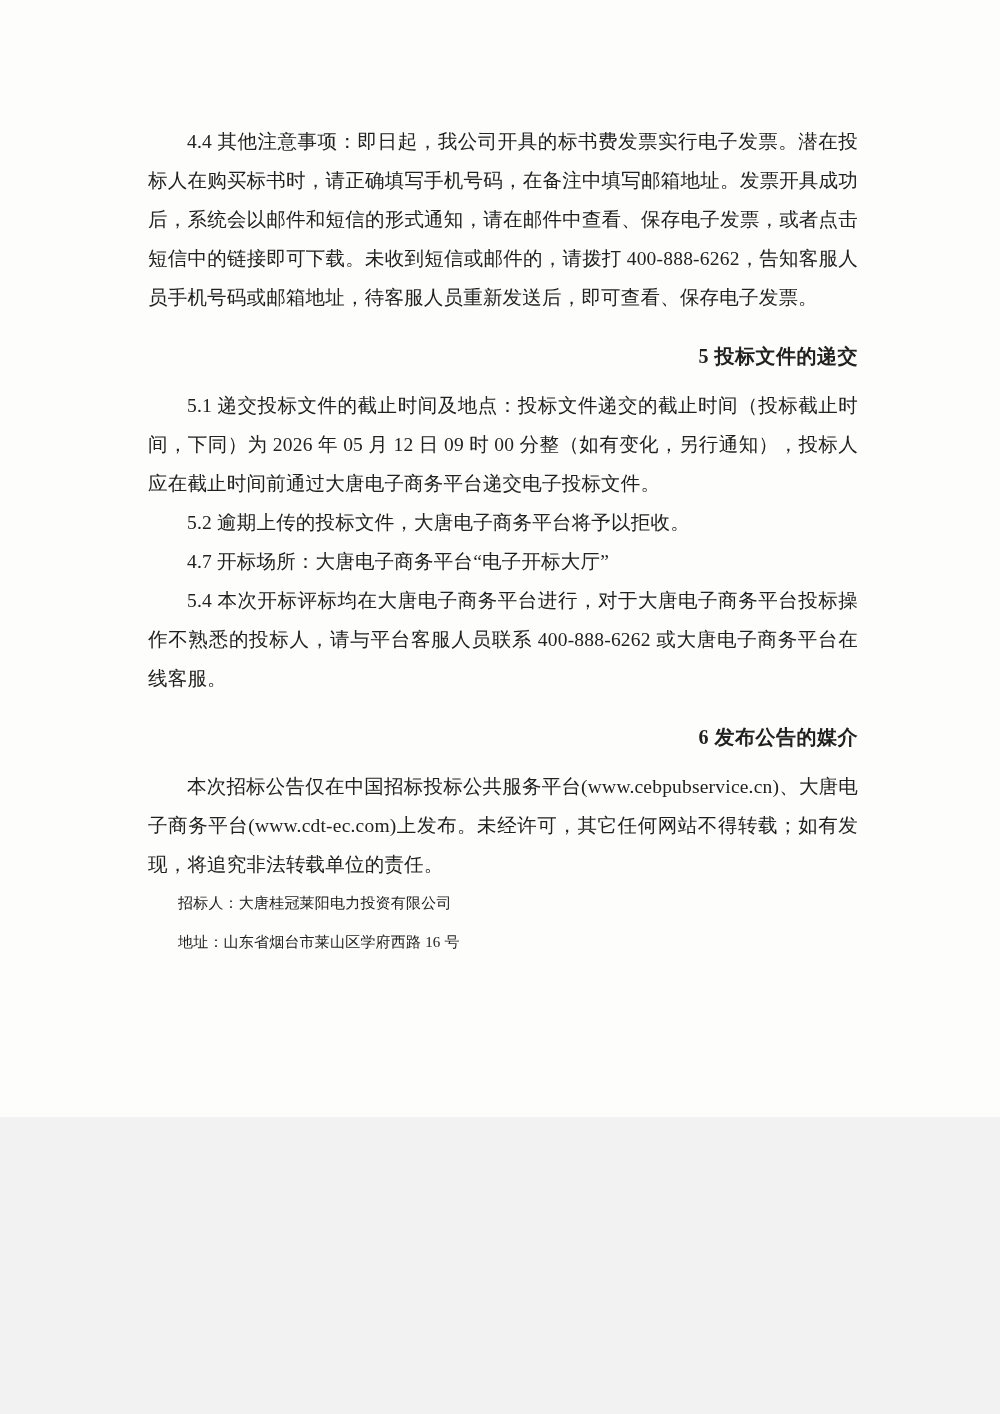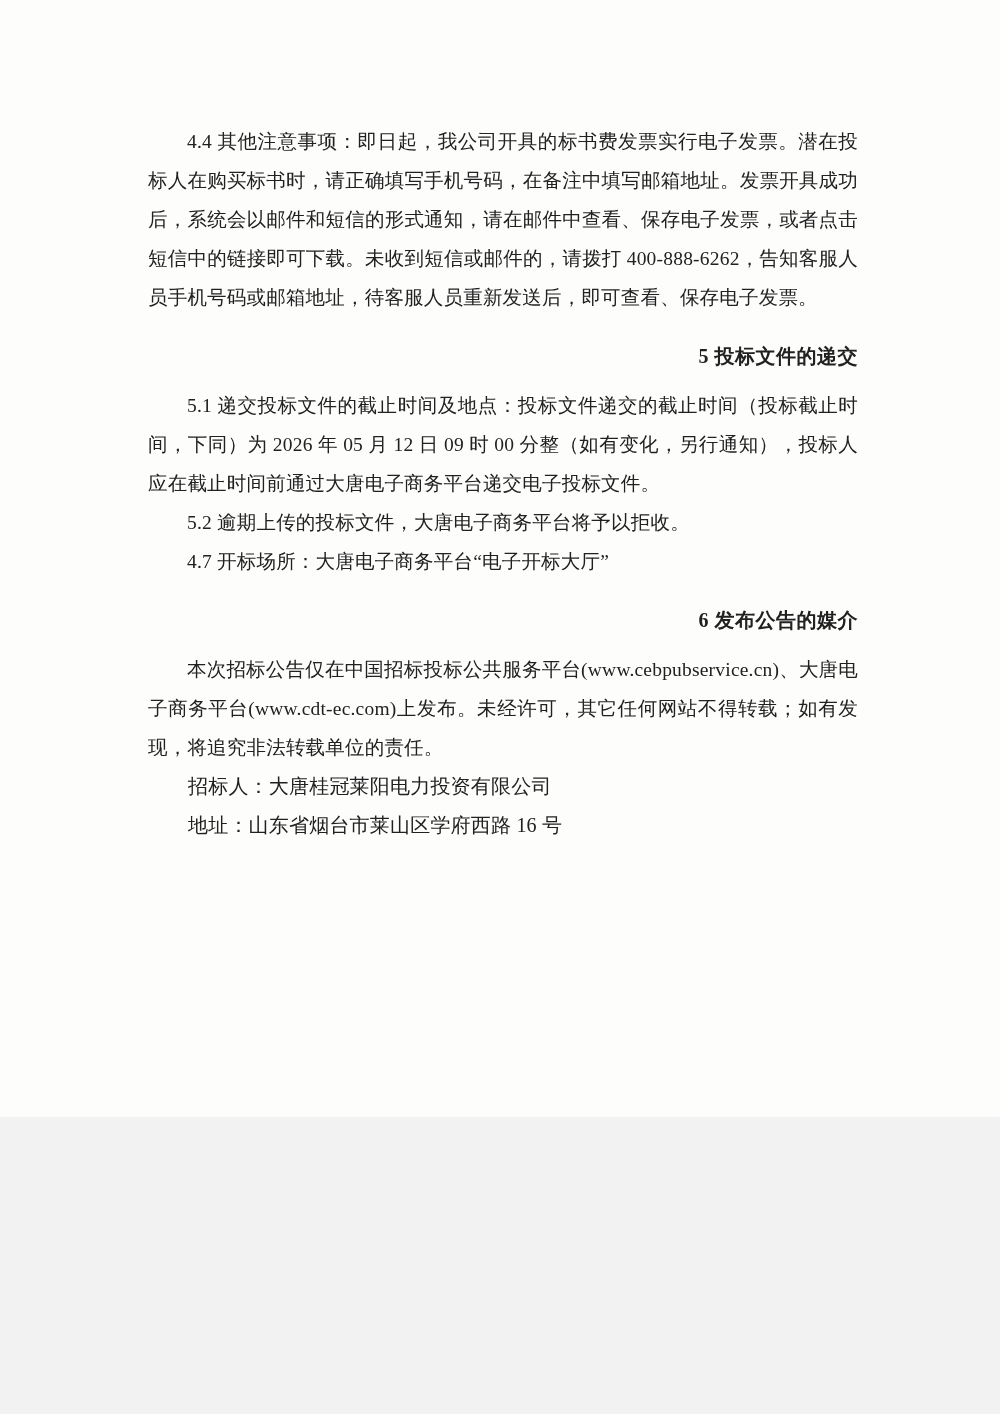--- a/index.html
+++ b/index.html
@@ -39,21 +39,21 @@
     font-size: 20px;
     line-height: 39px;
     font-weight: bold;
     margin-top: 20px;
     margin-bottom: 10px;
     text-align: right;
     letter-spacing: 0.5px;
   }
 
   .contact-line {
-    font-size: 20px;
+    font-size: 15px;
     line-height: 39px;
     text-align: left;
     text-indent: 2em;
     letter-spacing: 0.2px;
   }
 
   .page-footer {
     position: absolute;
     top: 1303px;
     left: 0;
@@ -76,20 +76,21 @@
     <p class="body-para">4.4 其他注意事项：即日起，我公司开具的标书费发票实行电子发票。潜在投标人在购买标书时，请正确填写手机号码，在备注中填写邮箱地址。发票开具成功后，系统会以邮件和短信的形式通知，请在邮件中查看、保存电子发票，或者点击短信中的链接即可下载。未收到短信或邮件的，请拨打 400-888-6262，告知客服人员手机号码或邮箱地址，待客服人员重新发送后，即可查看、保存电子发票。</p>
 
     <h2 class="section-heading">5 投标文件的递交</h2>
 
     <p class="body-para">5.1 递交投标文件的截止时间及地点：投标文件递交的截止时间（投标截止时间，下同）为 2026 年 05 月 12 日 09 时 00 分整（如有变化，另行通知），投标人应在截止时间前通过大唐电子商务平台递交电子投标文件。</p>
 
     <p class="body-para">5.2 逾期上传的投标文件，大唐电子商务平台将予以拒收。</p>
 
     <p class="body-para">4.7 开标场所：大唐电子商务平台“电子开标大厅”</p>
 
+    <p class="body-para">5.4 本次开标评标均在大唐电子商务平台进行，对于大唐电子商务平台投标操作不熟悉的投标人，请与平台客服人员联系 400-888-6262 或大唐电子商务平台在线客服。</p>
 
 
     <h2 class="section-heading">6 发布公告的媒介</h2>
 
     <p class="body-para">本次招标公告仅在中国招标投标公共服务平台(www.cebpubservice.cn)、大唐电子商务平台(www.cdt-ec.com)上发布。未经许可，其它任何网站不得转载；如有发现，将追究非法转载单位的责任。</p>
 
 
     <p class="contact-line">招标人：大唐桂冠莱阳电力投资有限公司</p>
 
     <p class="contact-line">地址：山东省烟台市莱山区学府西路 16 号</p>

